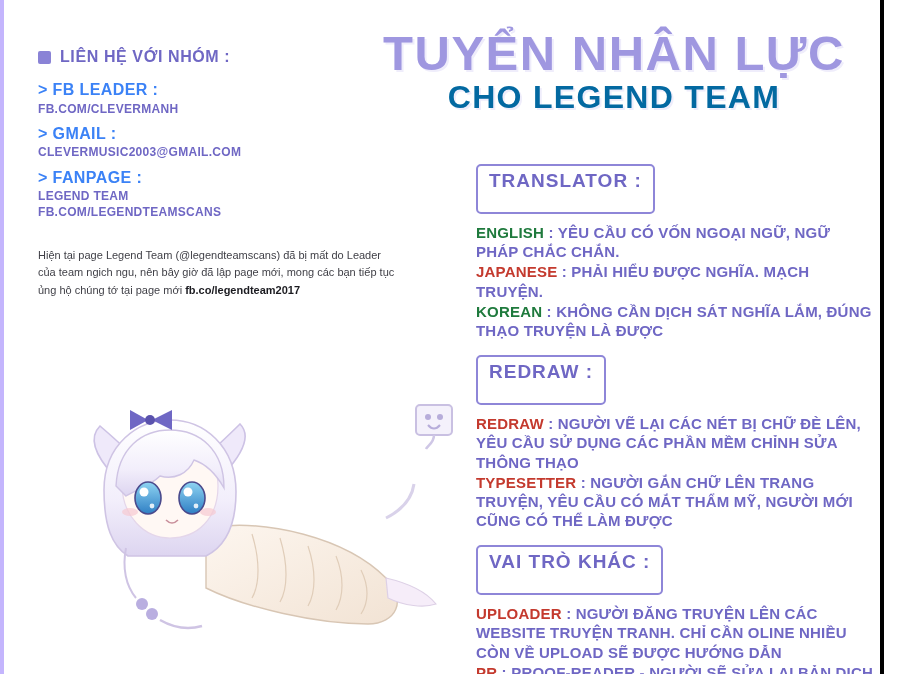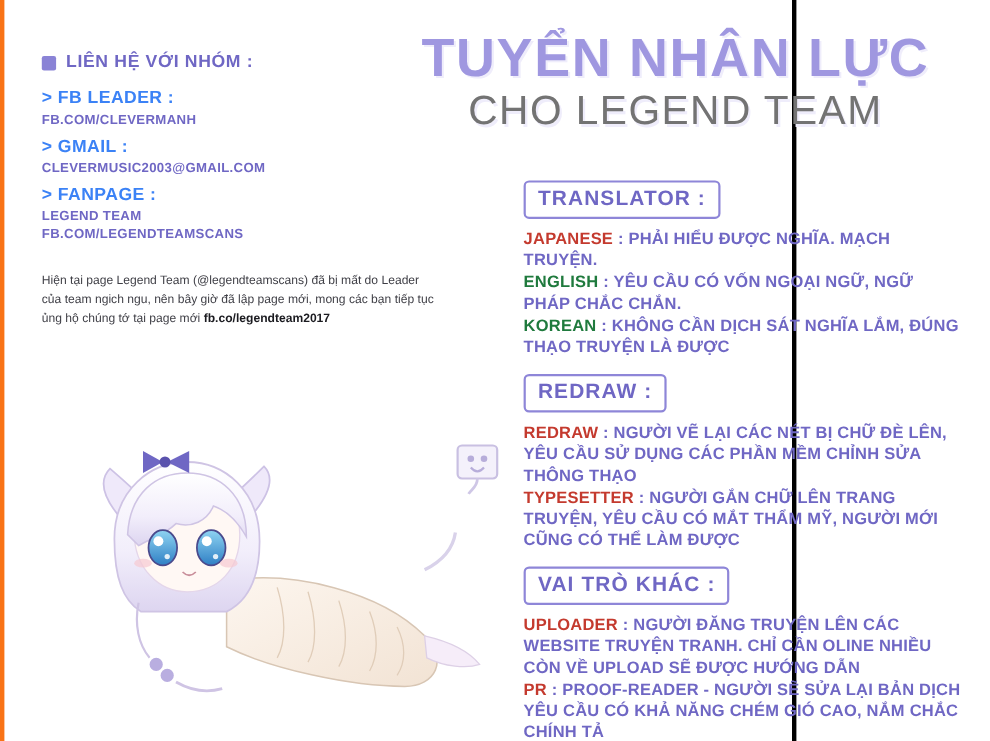--- a/index.html
+++ b/index.html
@@ -4,23 +4,23 @@
 <style>
   * { box-sizing: border-box; margin: 0; padding: 0; }
   html, body {
     width: 900px; height: 674px;
     background: #ffffff;
     font-family: "Liberation Sans", sans-serif;
     overflow: hidden;
   }
   .page {
     position: relative;
-    width: 724px; height: 674px;
+    width: 884px; height: 674px;
     background: #ffffff;
-    border-left: 4px solid #f97316;
+    border-left: 4px solid #c4b5fd;
     border-right: 4px solid #000;
   }
 
   
   .left {
     position: absolute;
     left: 34px; top: 48px;
     width: 390px;
   }
   .contact-head {
@@ -76,39 +76,39 @@
   }
   .title-l1 {
     color: #9f97e0;
     font-weight: bold;
     font-size: 49px;
     letter-spacing: 1.5px;
     line-height: 1.06;
     text-shadow: 2px 2px 0 #efedfb;
   }
   .title-l2 {
-    color: #737373;
-    font-weight: normal;
-    font-size: 37px;
+    color: #0369a1;
+    font-weight: bold;
+    font-size: 32px;
     letter-spacing: 1.3px;
     line-height: 1.12;
     text-shadow: 2px 2px 0 #efedfb;
   }
 
   
   .right {
     position: absolute;
     left: 472px; top: 164px;
     width: 400px;
   }
   .section-badge {
     display: inline-block;
     border: 2px solid #8e86d8;
     border-radius: 5px;
-    padding: 4px 11px 5px 11px;
+    padding: 4px 11px 20px 11px;
     color: #6f67c4;
     font-weight: bold;
     font-size: 19px;
     letter-spacing: 1px;
     margin-bottom: 9px;
   }
   .section { margin-bottom: 15px; }
   .row {
     color: #6f67c4;
     font-weight: bold;
@@ -163,24 +163,24 @@
   <div class="title-wrap">
     <div class="title-l1">TUYỂN NHÂN LỰC</div>
     <div class="title-l2">CHO LEGEND TEAM</div>
   </div>
 
   <div class="right">
 
     <div class="section">
       <div class="section-badge">TRANSLATOR :</div>
       <div class="row">
+        <span class="k-en">ENGLISH</span><span> : </span><span>YÊU CẦU CÓ VỐN NGOẠI NGỮ, NGỮ PHÁP CHẮC CHẮN.</span>
+      </div>
+      <div class="row">
         <span class="k-ja">JAPANESE</span><span> : </span><span>PHẢI HIỂU ĐƯỢC NGHĨA. MẠCH TRUYỆN.</span>
-      </div>
-      <div class="row">
-        <span class="k-en">ENGLISH</span><span> : </span><span>YÊU CẦU CÓ VỐN NGOẠI NGỮ, NGỮ PHÁP CHẮC CHẮN.</span>
       </div>
       <div class="row">
         <span class="k-ko">KOREAN</span><span> : </span><span>KHÔNG CẦN DỊCH SÁT NGHĨA LẮM, ĐÚNG THẠO TRUYỆN LÀ ĐƯỢC</span>
       </div>
     </div>
 
     <div class="section">
       <div class="section-badge">REDRAW :</div>
       <div class="row">
         <span class="k-red">REDRAW</span><span> : </span><span>NGƯỜI VẼ LẠI CÁC NÉT BỊ CHỮ ĐÈ LÊN, YÊU CẦU SỬ DỤNG CÁC PHẦN MỀM CHỈNH SỬA THÔNG THẠO</span>

